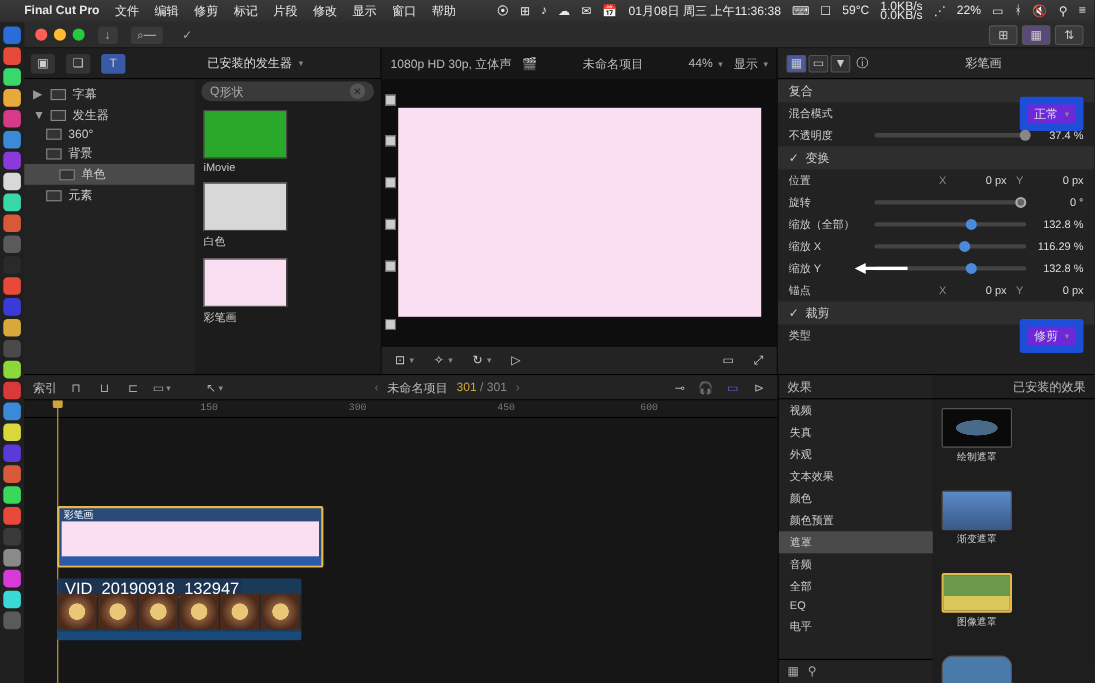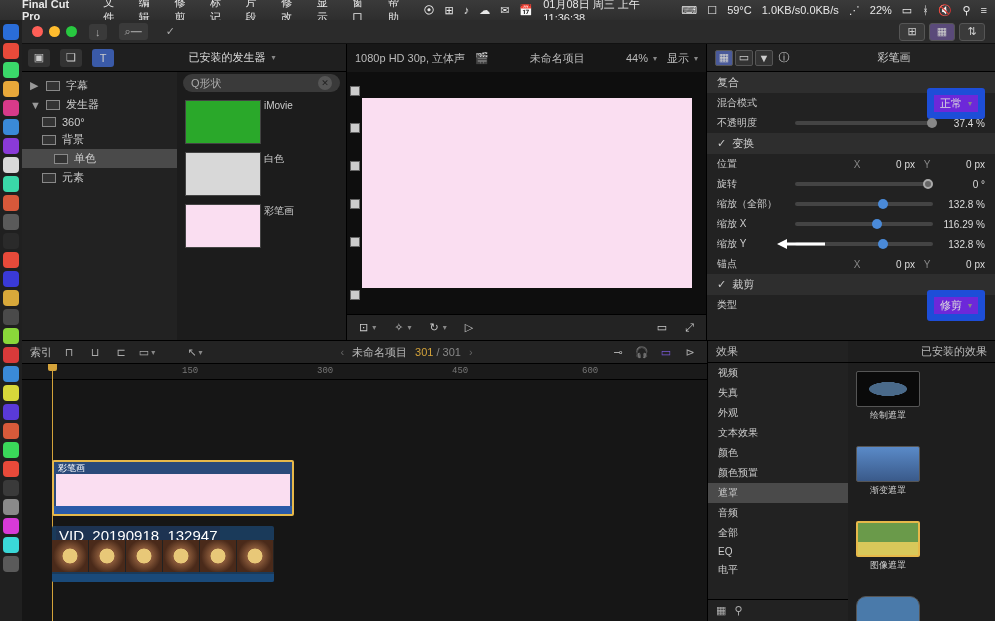--- a/index.html
+++ b/index.html
@@ -2,21 +2,21 @@
 <html><head>
 <meta charset="utf-8">
 <style>
 * { margin: 0; padding: 0; box-sizing: border-box; font-family: -apple-system, "Helvetica Neue", Arial, sans-serif; font-size: 11px; }
 body { background: #1e1e1e; color: #ccc; width: 995px; height: 621px; overflow: hidden; position: relative; }
 
 
 .menubar { height: 20px; background: linear-gradient(#3a3a3a,#2e2e2e); display: flex; align-items: center; padding: 0 8px; gap: 14px; color: #e8e8e8; font-size: 12px; }
 .menubar .app { font-weight: 600; }
 .menubar .right { margin-left: auto; display: flex; align-items: center; gap: 10px; font-size: 11px; }
-.menubar .right .stack { display:flex; font-size:8px; line-height:8px;text-align:right; }
+.menubar .right .stack { display:flex; flex-direction:column; font-size:8px; line-height:8px;text-align:right; }
 
 
 .dock { position: absolute; left: 0; top: 20px; bottom: 0; width: 22px; background: rgba(40,40,40,.3); display: flex; flex-direction: column; gap: 3px; padding-top: 4px; align-items: center; z-index:10; }
 .dock .dicon { width: 16px; height: 16px; border-radius: 4px; }
 
 
 .apptoolbar { position:absolute; left:22px; right:0; top:20px; height:24px; background:#2b2b2b; display:flex; align-items:center; padding:0 10px; gap:12px; border-bottom:1px solid #111; }
 .traffic { display:flex; gap:6px; }
 .traffic span { width:11px; height:11px; border-radius:50%; display:block; }
 .apptoolbar .tbtn { color:#aaa; padding:2px 6px; border-radius:3px; background:#3a3a3a; }
@@ -38,21 +38,21 @@
 .sbitem { display:flex; align-items:center; gap:6px; padding:2px 8px 2px 20px; color:#ccc; cursor:default; }
 .sbitem.top { padding-left:8px; }
 .sbitem.sel { background:#4a4a4a;padding-left:32px; }
 .sbitem .disclosure { width:10px; color:#999; }
 .sbitem .sqicon { width:14px; height:10px; border:1px solid #888; background:#333; }
 .browser .thumbs { flex:1; background:#1c1c1c; display:flex; flex-direction:column; }
 .browser .search { height:22px; display:flex; align-items:center; padding:0 6px; }
 .browser .search .sfield { flex:1; background:#3a3a3a; border-radius:10px; height:18px; display:flex; align-items:center; padding:0 8px; color:#aaa; position:relative; }
 .browser .search .sfield .clear { margin-left:auto; width:14px; height:14px; border-radius:50%; background:#555; display:flex; align-items:center; justify-content:center; color:#222; font-size:9px; }
 .thumbgrid { padding:6px 8px; display:flex; flex-direction:column; gap:8px; overflow:auto; }
-.thumb { display:flex; gap:3px; }
+.thumb { display:flex; flex-direction:column; gap:3px; }
 .thumb .tswatch { width:76px; height:44px; border:1px solid #444; }
 .thumb .tlabel { color:#ccc; font-size:10px; }
 
 
 .viewer { grid-column:2; grid-row:1; background:#171717; border-right:1px solid #000; display:flex; flex-direction:column; }
 .viewer .vhead { height:28px; display:flex; align-items:center; padding:0 8px; gap:10px; color:#bbb; }
 .viewer .vhead .vtitle { flex:1; text-align:center; }
 .viewer .vhead .ctrl { display:flex; align-items:center; gap:3px; }
 .viewer .canvaswrap { flex:1; display:flex; align-items:center; justify-content:center; background:#0e0e0e; position:relative; }
 .viewer .canvas { width:330px; height:190px; background:#fadef1; position:relative; }

